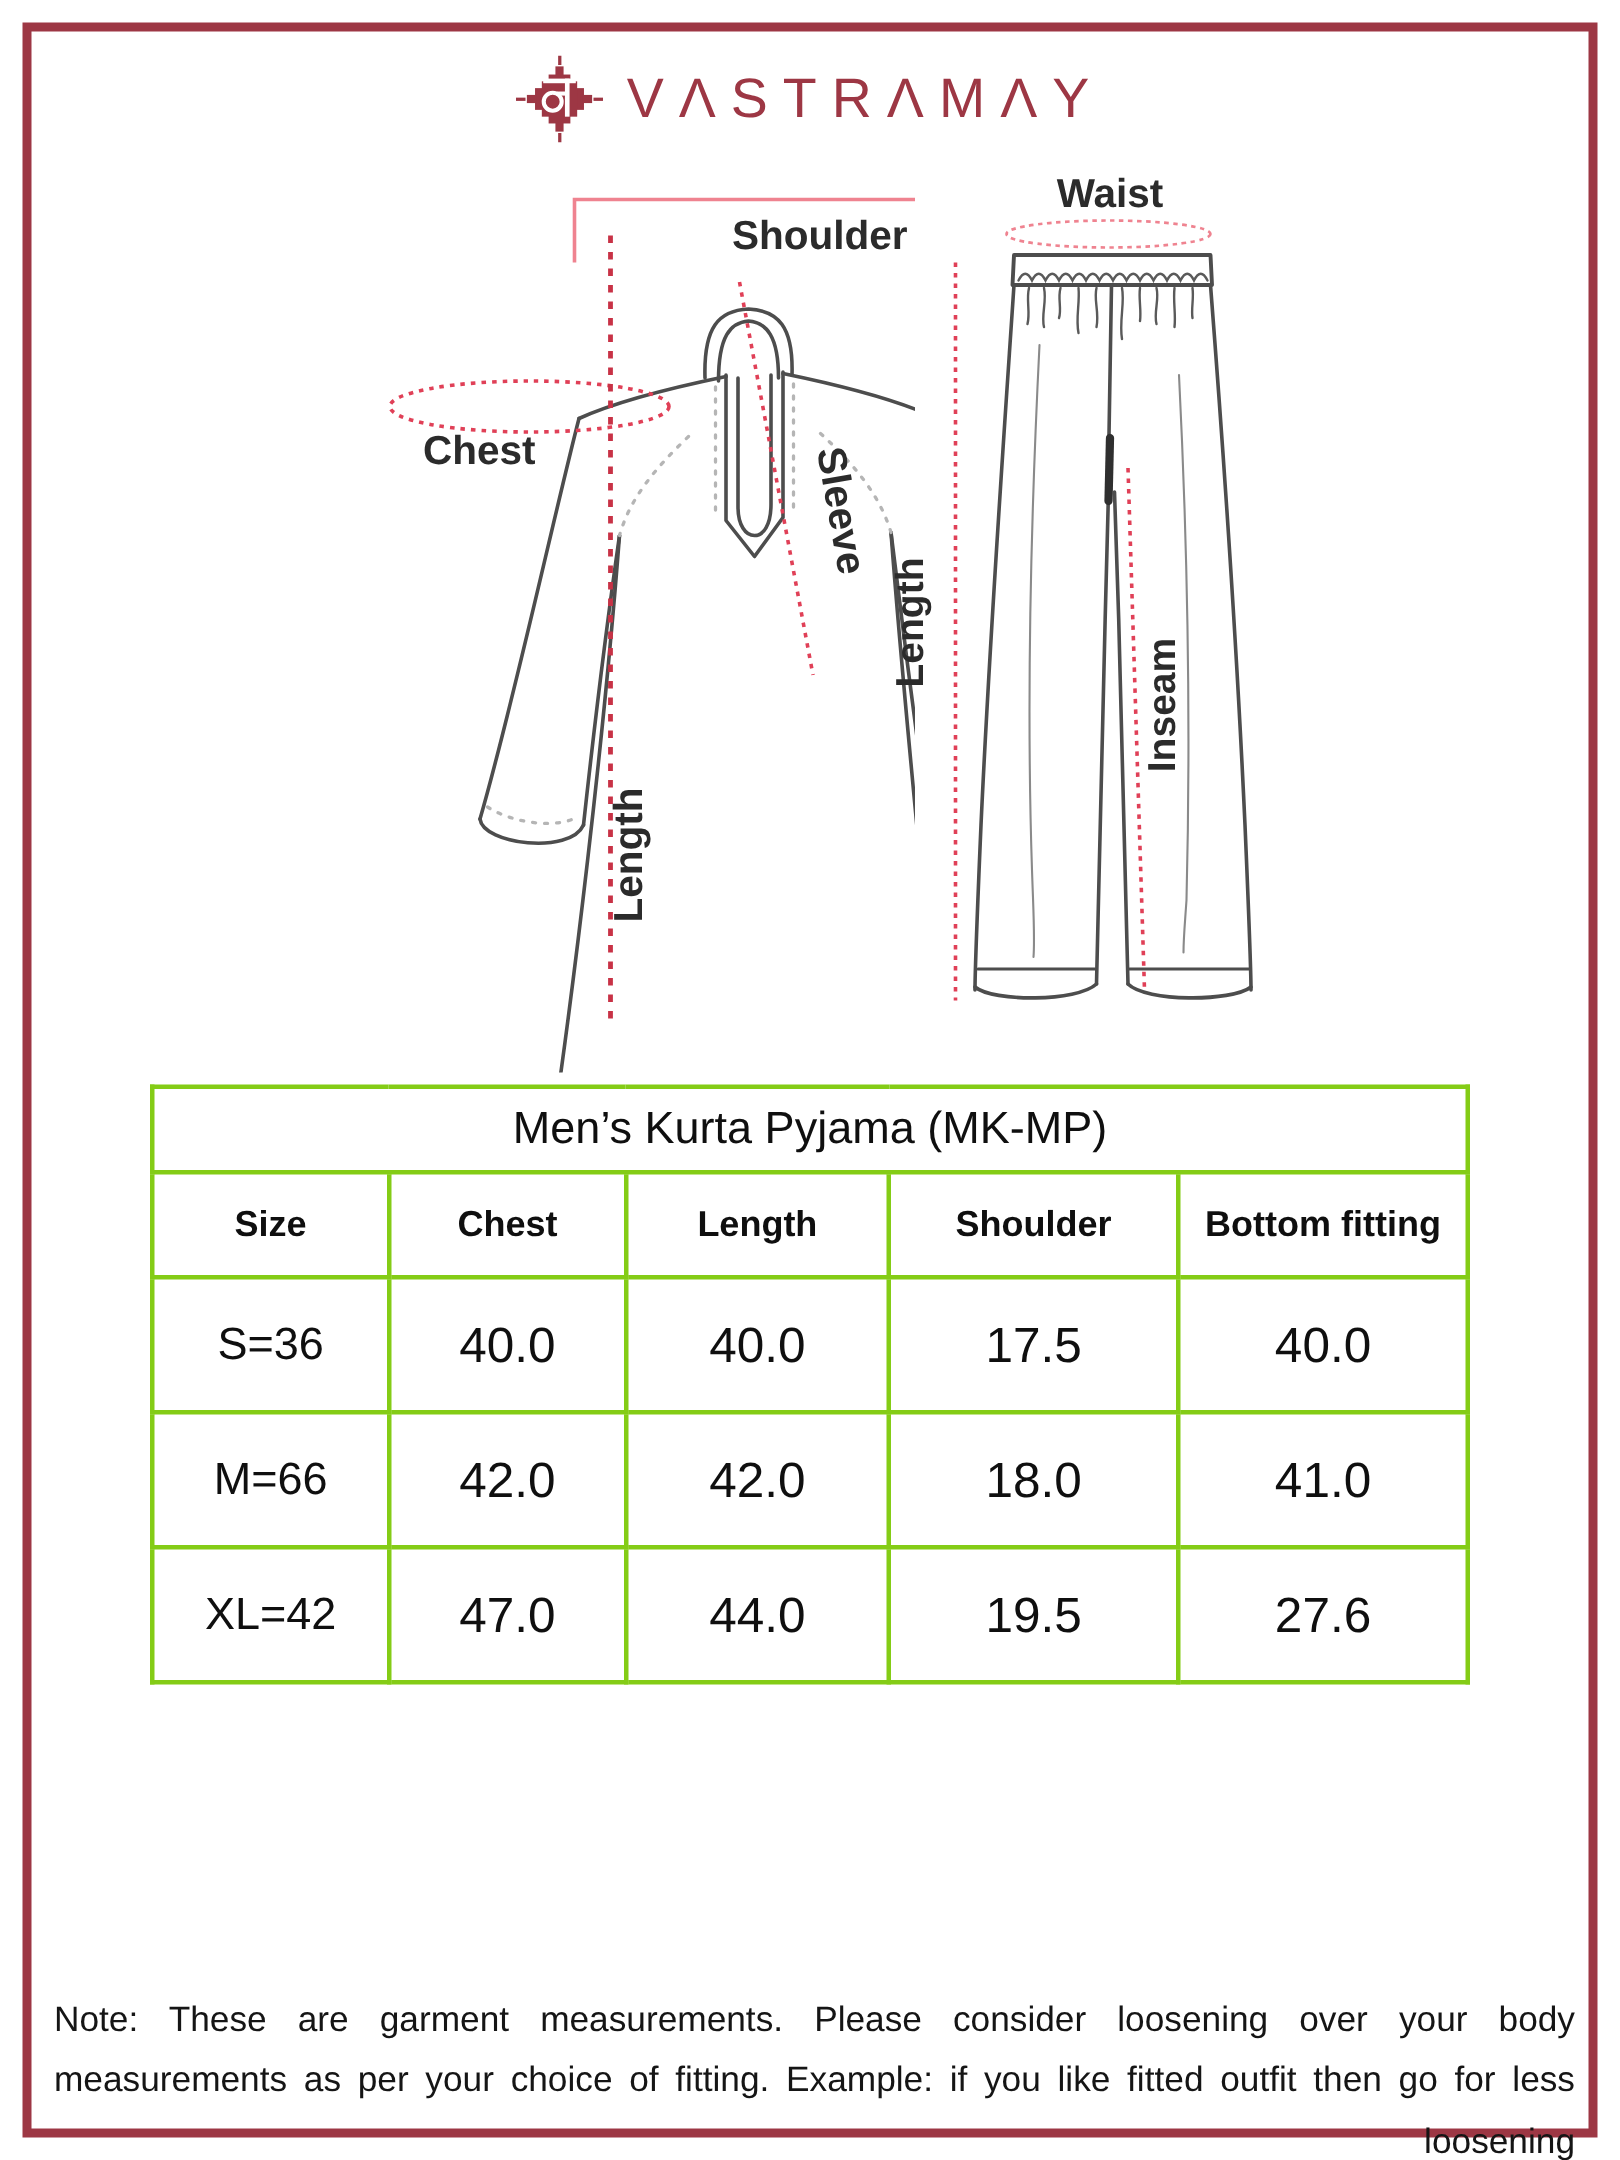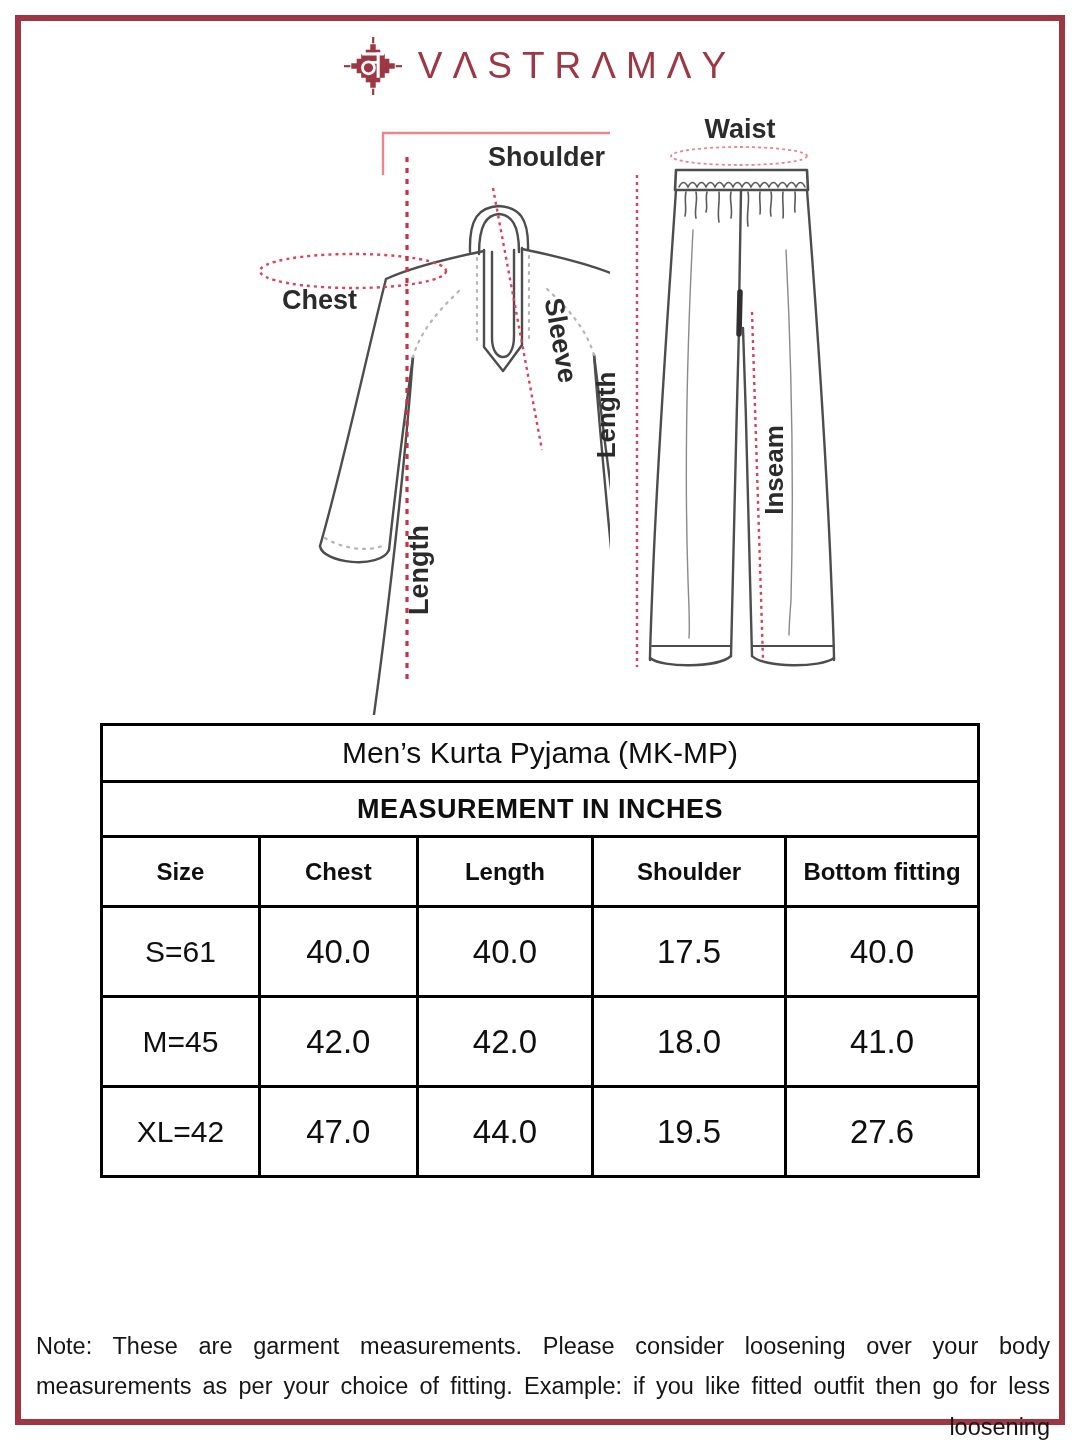--- a/index.html
+++ b/index.html
@@ -13,21 +13,21 @@
   
   .diag{position:absolute;}
   .kurta-svg{left:150px;top:100px;}
   .pyjama-svg{left:590px;top:100px;}
   svg text{font-family:"Liberation Sans", sans-serif;}
   .lbl{font-size:27px;font-weight:600;fill:#2b2b2b;}
   .lbl-sm{font-size:26px;font-weight:600;fill:#2b2b2b;}
   
   table.size-chart{position:absolute;left:100px;top:723px;width:880px;
         border-collapse:collapse;table-layout:fixed;color:#0f0f0f;}
-  .size-chart td,.size-chart th{border:3px solid #000000;text-align:center;vertical-align:middle;
+  .size-chart td,.size-chart th{border:3px solid #84cc16;text-align:center;vertical-align:middle;
         padding:0 10px;background:#fff;}
   .t-title{height:54px;font-size:30px;font-weight:500;}
   .t-sub{height:52px;font-size:27px;font-weight:600;letter-spacing:.5px;}
   .t-head{height:70px;font-size:24px;font-weight:600;line-height:1.15;}
   .t-row{height:90px;}
   .t-size{font-size:30px;font-weight:500;}
   .t-val{font-size:33px;font-weight:500;}
   .col-size{width:18%;}.col-chest{width:18%;}.col-length{width:20%;}
   .col-shoulder{width:22%;}.col-bottom{width:22%;}
   
@@ -155,39 +155,36 @@
       <col class="col-size">
         <col class="col-chest">
         <col class="col-length">
       <col class="col-shoulder">
         <col class="col-bottom">
     </colgroup>
     <tbody>
       <tr>
         <td class="t-title" colspan="5">Men’s Kurta Pyjama (MK-MP)</td>
       </tr>
-      <tr>
-        <td class="t-sub" colspan="5">MEASUREMENT IN INCHES</td>
-      </tr>
       <tr class="t-head">
         <th>Size</th>
         <th>Chest</th>
         <th>Length</th>
         <th>Shoulder</th>
         <th>Bottom fitting</th>
       </tr>
       <tr class="t-row">
-        <td class="t-size">S=61</td>
+        <td class="t-size">S=36</td>
         <td class="t-val">40.0</td>
         <td class="t-val">40.0</td>
         <td class="t-val">17.5</td>
         <td class="t-val">40.0</td>
       </tr>
       <tr class="t-row">
-        <td class="t-size">M=45</td>
+        <td class="t-size">M=66</td>
         <td class="t-val">42.0</td>
         <td class="t-val">42.0</td>
         <td class="t-val">18.0</td>
         <td class="t-val">41.0</td>
       </tr>
       <tr class="t-row">
         <td class="t-size">XL=42</td>
         <td class="t-val">47.0</td>
         <td class="t-val">44.0</td>
         <td class="t-val">19.5</td>

